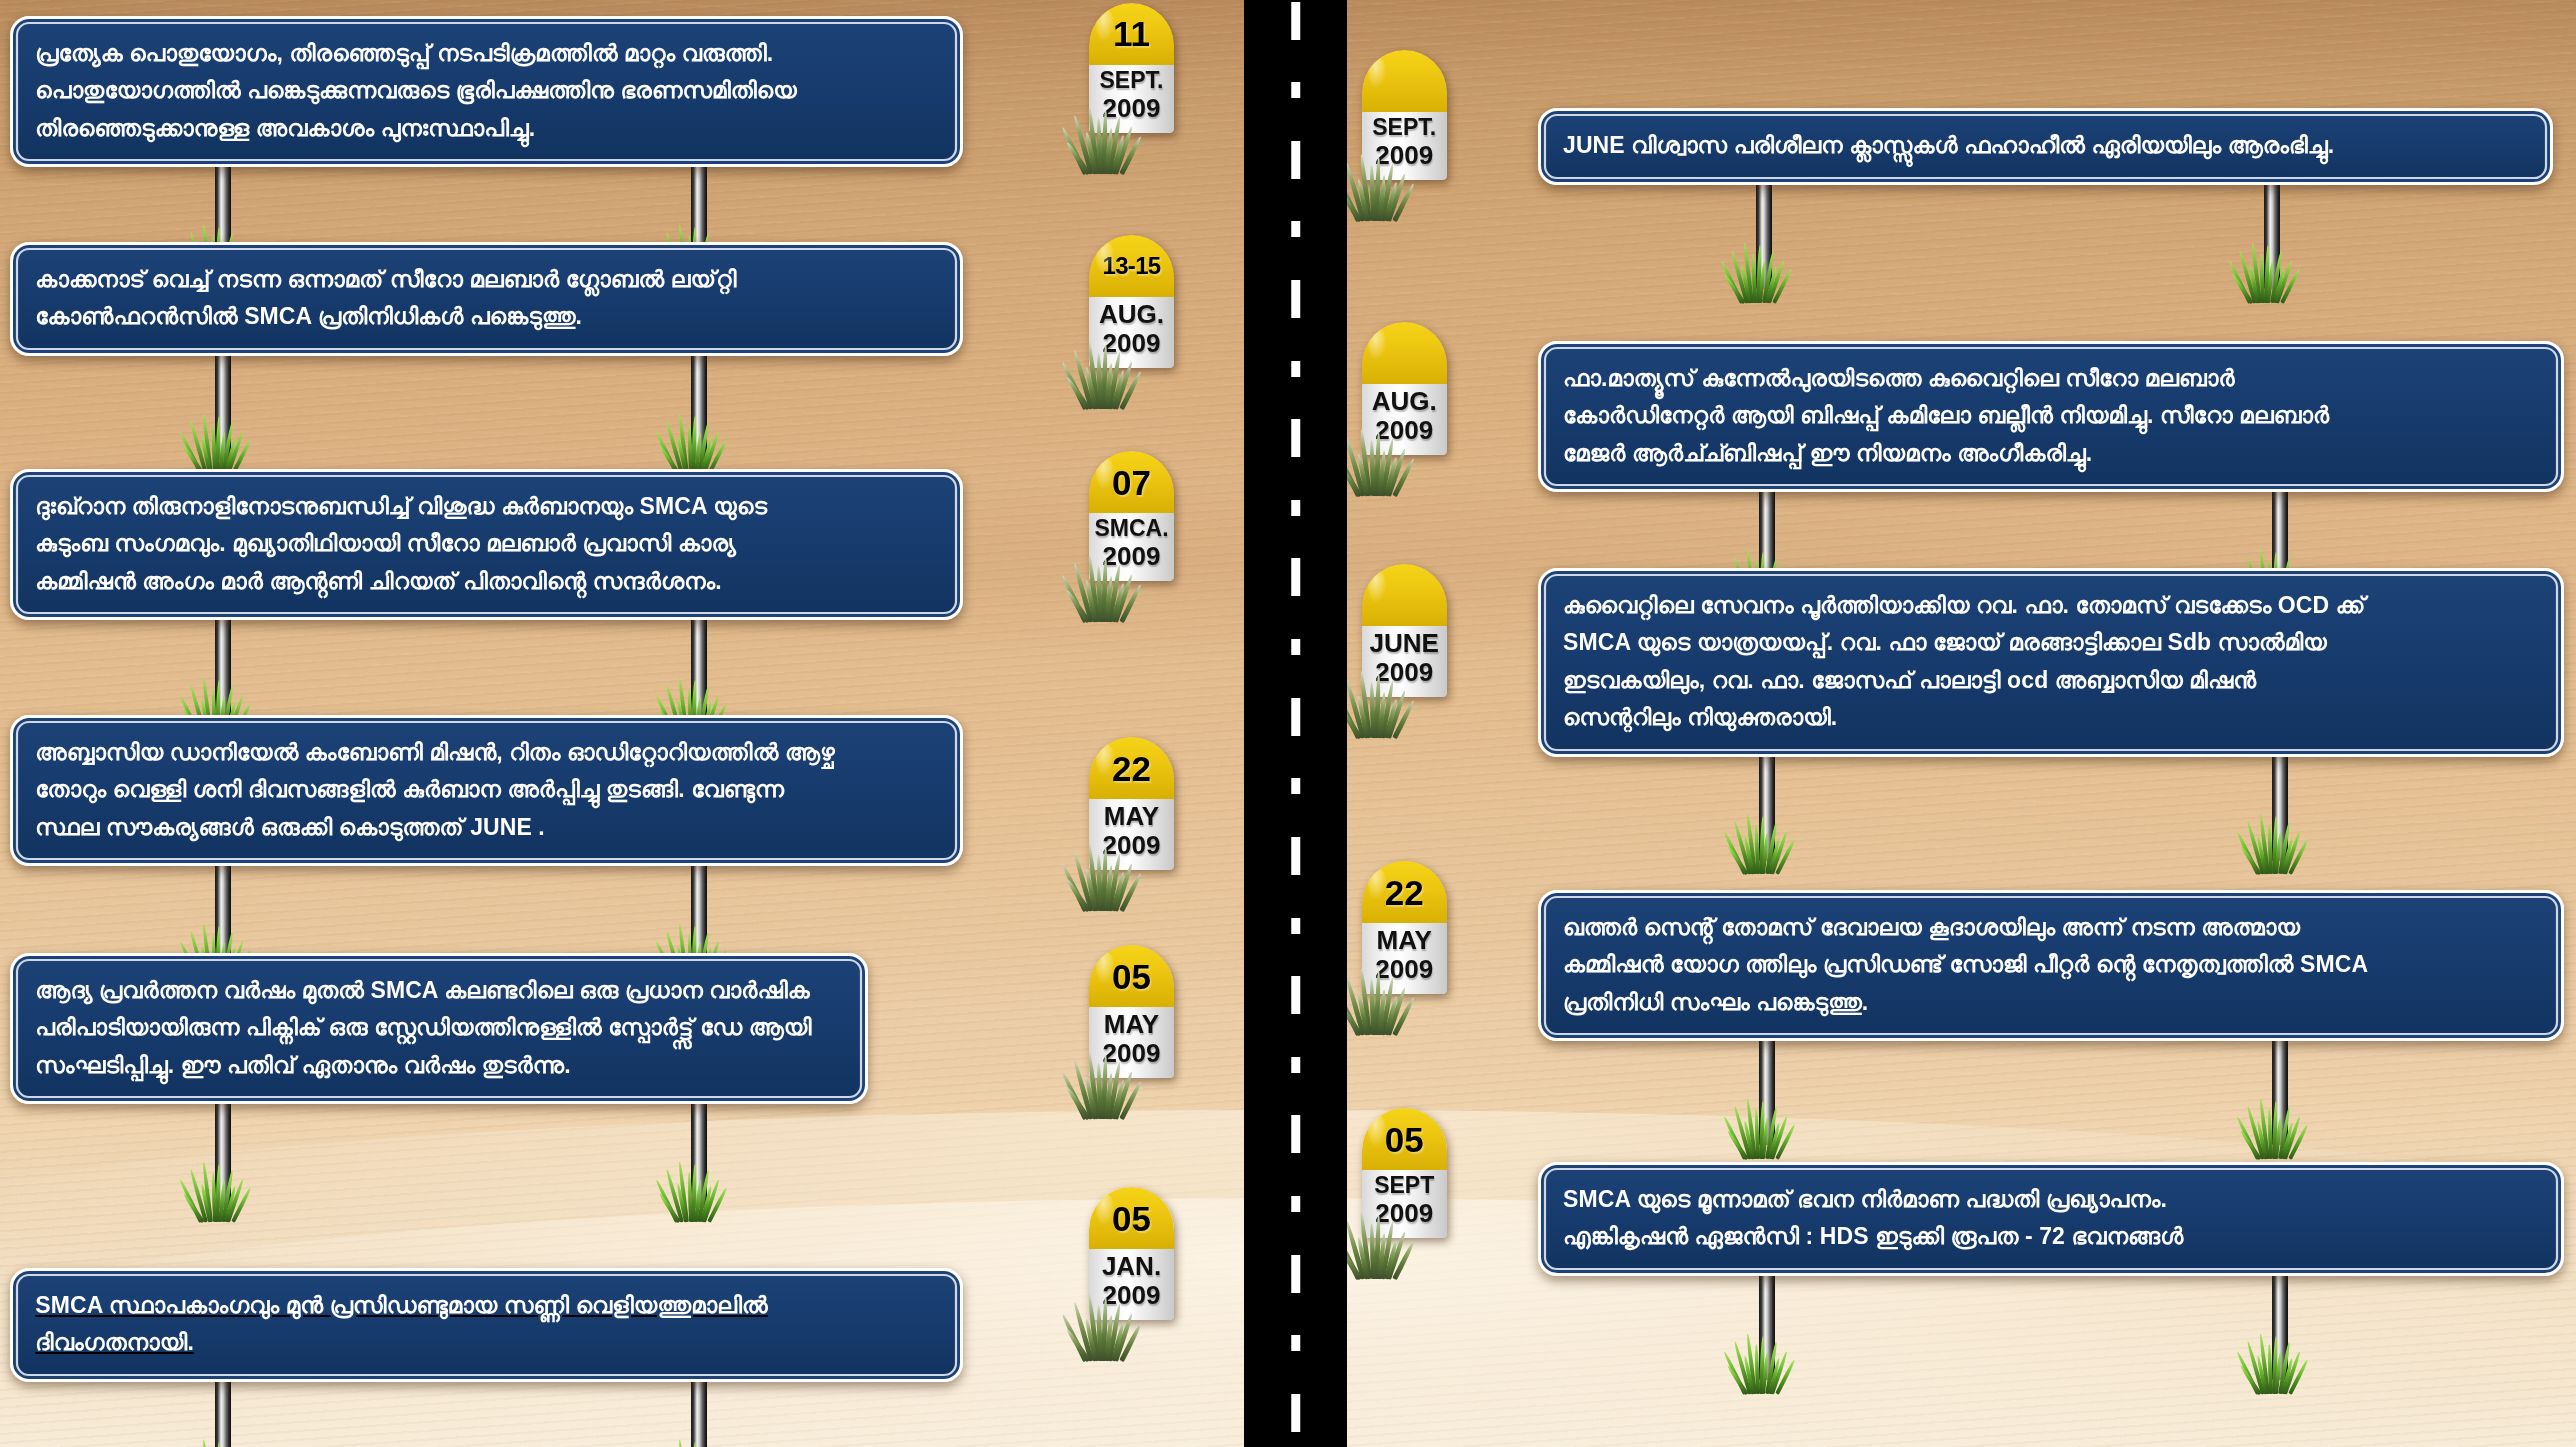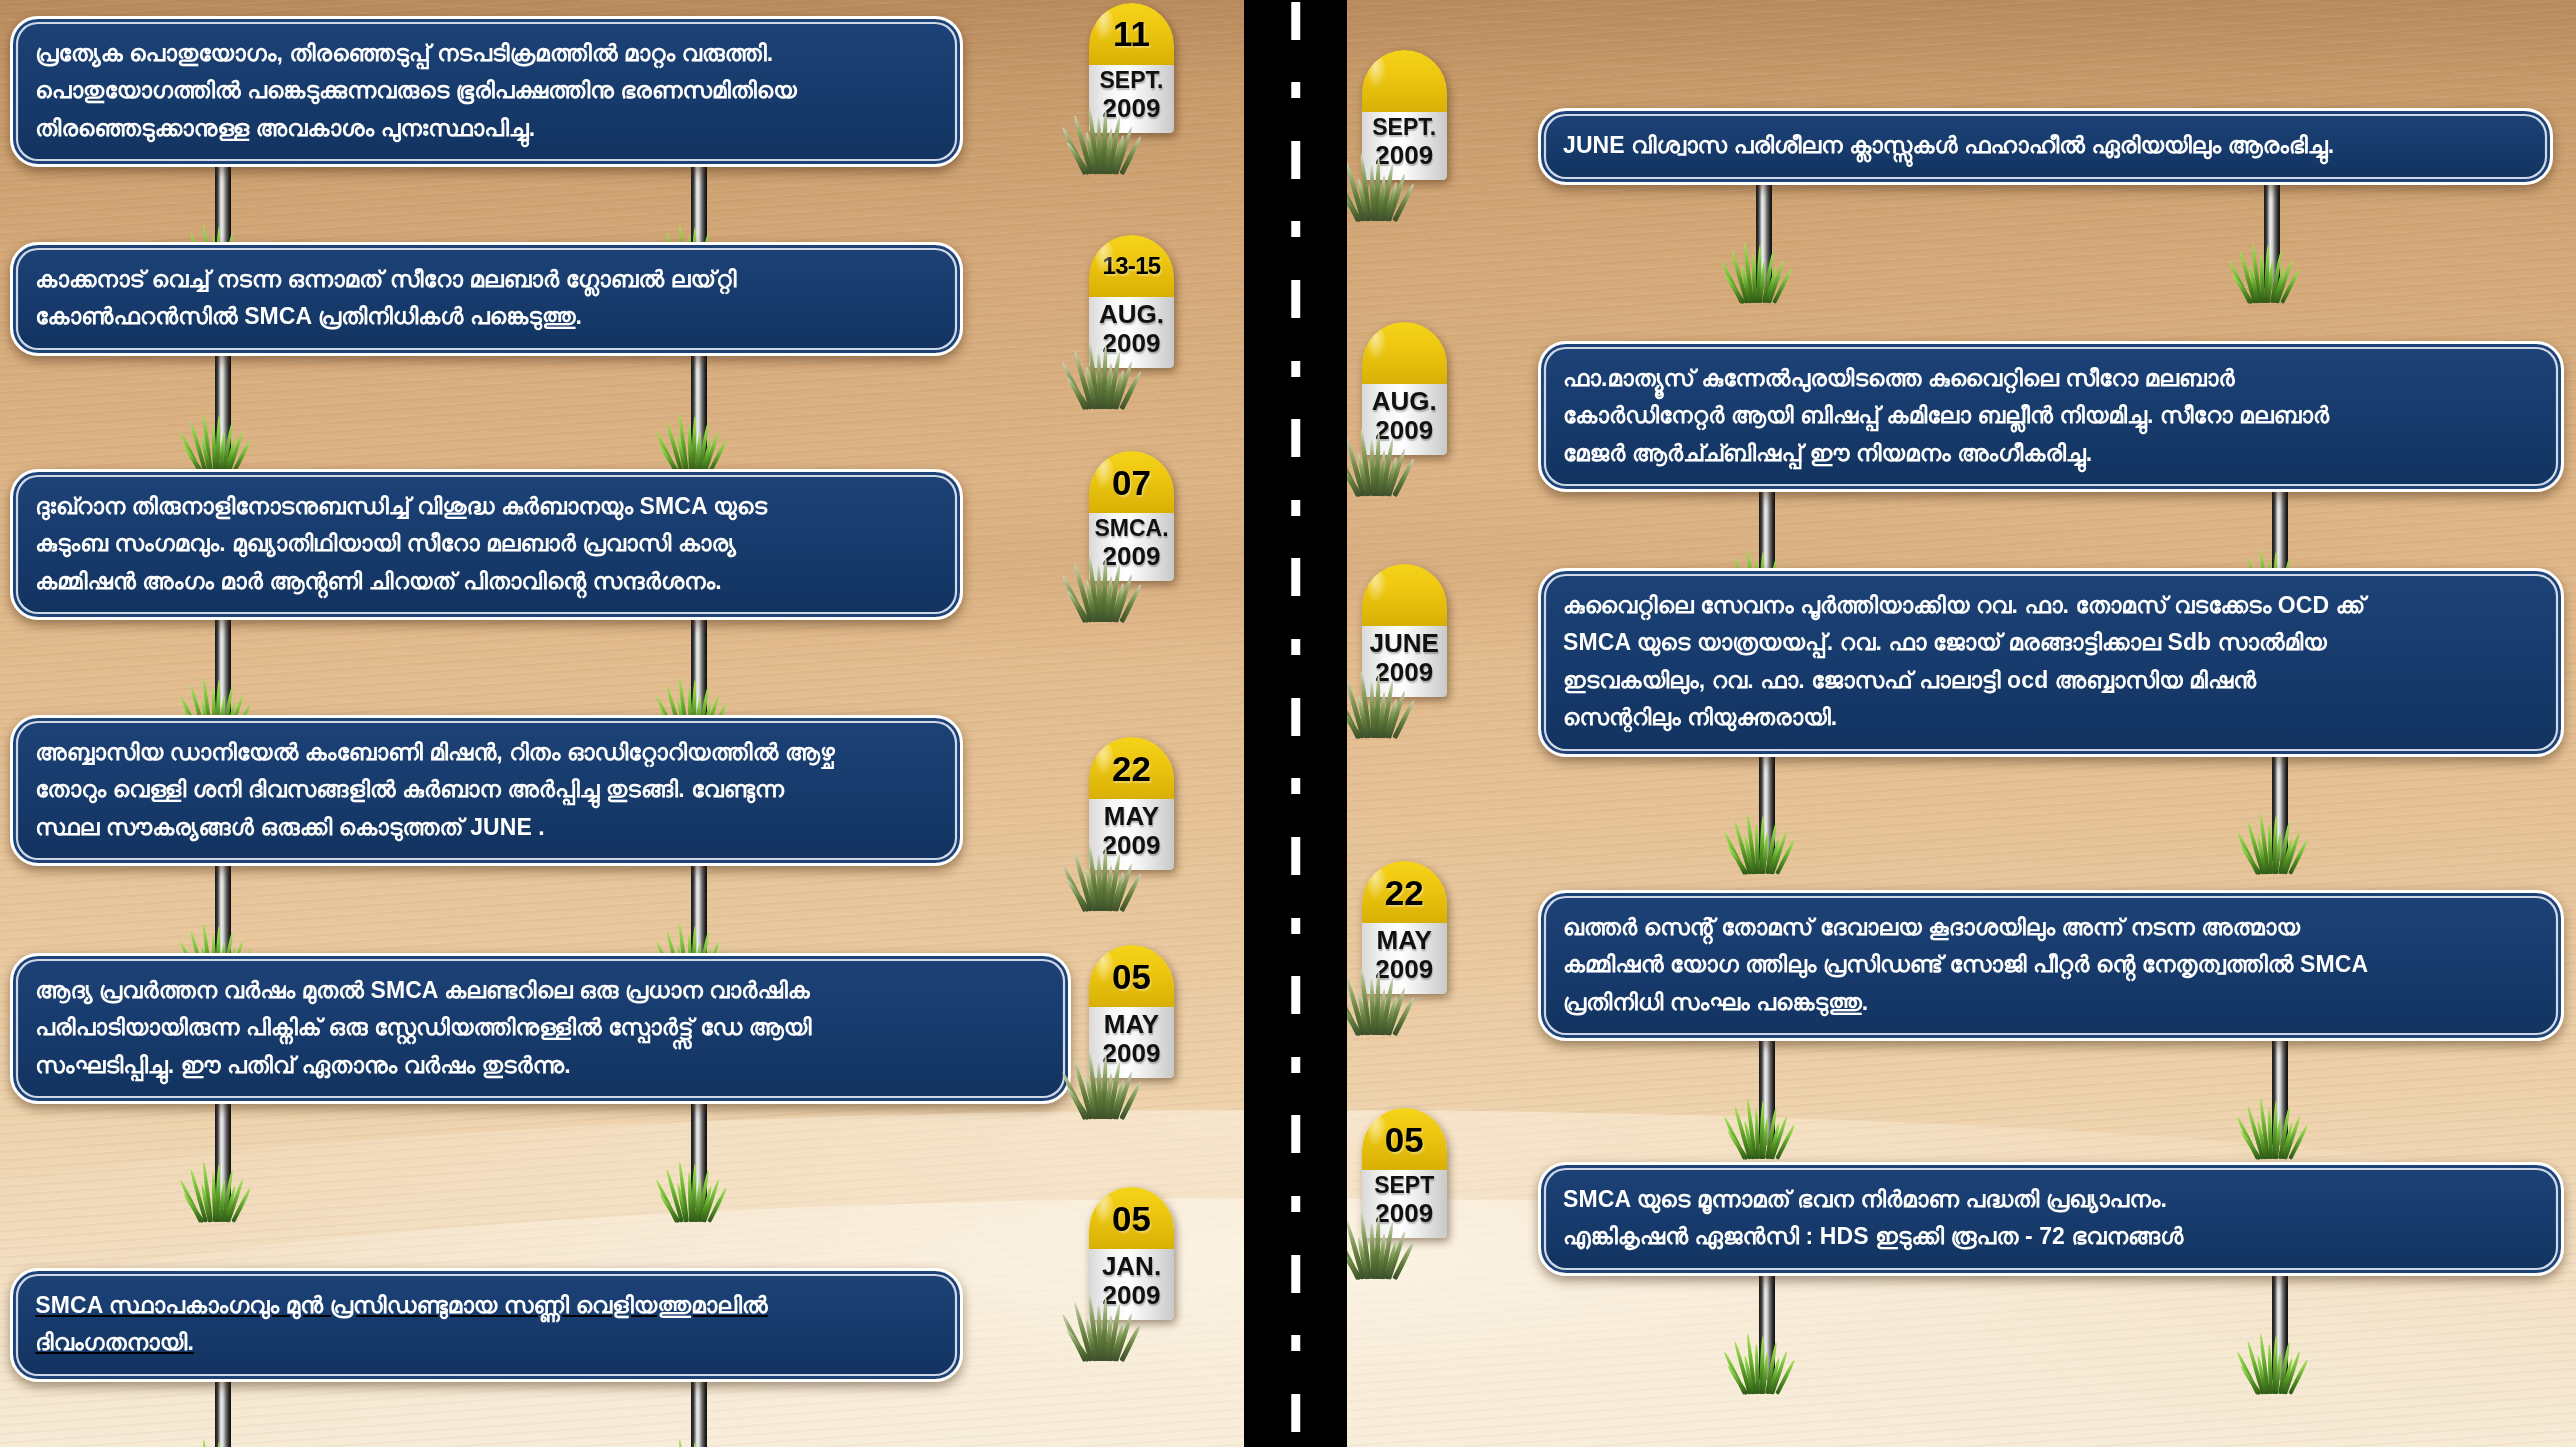--- a/index.html
+++ b/index.html
@@ -99,21 +99,21 @@
   .row-left  { flex-direction: row; }
   .row-right { flex-direction: row; }
 
   
   .sign-wrap { position: relative; }
 
   .sign {
     position: relative;
     background: linear-gradient(to bottom, #1d4277 0%, #163a6b 55%, #123360 100%);
     border: 3.7px solid #ffffff;
-    border-radius: 28px;
+    border-radius: 19px;
     box-shadow: 0 4.4px 10.3px rgba(60,35,10,0.45),
                 inset 0 0 0 2.9px #1d4277,
                 inset 0 0 0 5.1px #cfd8e4;
     padding: 16px 22px 17.6px 22px;
     z-index: 12;
   }
   .sign-text {
     color: #ffffff;
     font-family: "Liberation Sans", sans-serif;
     font-weight: 700;
@@ -511,21 +511,21 @@
             <div class="blade" style="left: 39px; height: 42px; width: 4.9px; transform: rotate(27deg);"></div>
             <div class="blade" style="left: 5.6px; height: 38px; width: 4.9px; transform: rotate(-34deg);"></div>
             <div class="blade" style="left: 24px; height: 46px; width: 4.9px; transform: rotate(6deg);"></div>
             <div class="blade" style="left: 31px; height: 40px; width: 4.9px; transform: rotate(14deg);"></div>
             <div class="blade" style="left: 12.5px; height: 43px; width: 4.9px; transform: rotate(-12deg);"></div>
             <div class="blade" style="left: 18px; height: 56px; width: 4.9px; transform: rotate(-2deg);"></div>
           </div>
         </div>
       </div>
       <div class="row row-left" style="top: 953px; left: 10.3px;">
-        <div class="sign-wrap" style="width: 1061px;">
+        <div class="sign-wrap" style="width: 858px;">
           <div class="sign">
             <div class="sign-text nowrapfix">ആദ്യ പ്രവർത്തന വർഷം മുതൽ SMCA കലണ്ടറിലെ ഒരു പ്രധാന വാർഷിക
 പരിപാടിയായിരുന്ന പിക്നിക് ഒരു സ്റ്റേഡിയത്തിനുള്ളിൽ സ്പോർട്ട്സ് ഡേ ആയി
 സംഘടിപ്പിച്ചു. ഈ പതിവ് ഏതാനും വർഷം തുടർന്നു.</div>
           </div>
           <div class="posts">
             <div class="post" style="left: 205px;"></div>
             <div class="grass-tuft " style="left: 186px; bottom: 7.3px; z-index: 7;">
               <div class="blade" style="left: 2.5px; height: 47px; width: 4.4px; transform: rotate(-26deg);"></div>
               <div class="blade" style="left: 7.6px; height: 55px; width: 4.4px; transform: rotate(-16deg);"></div>

